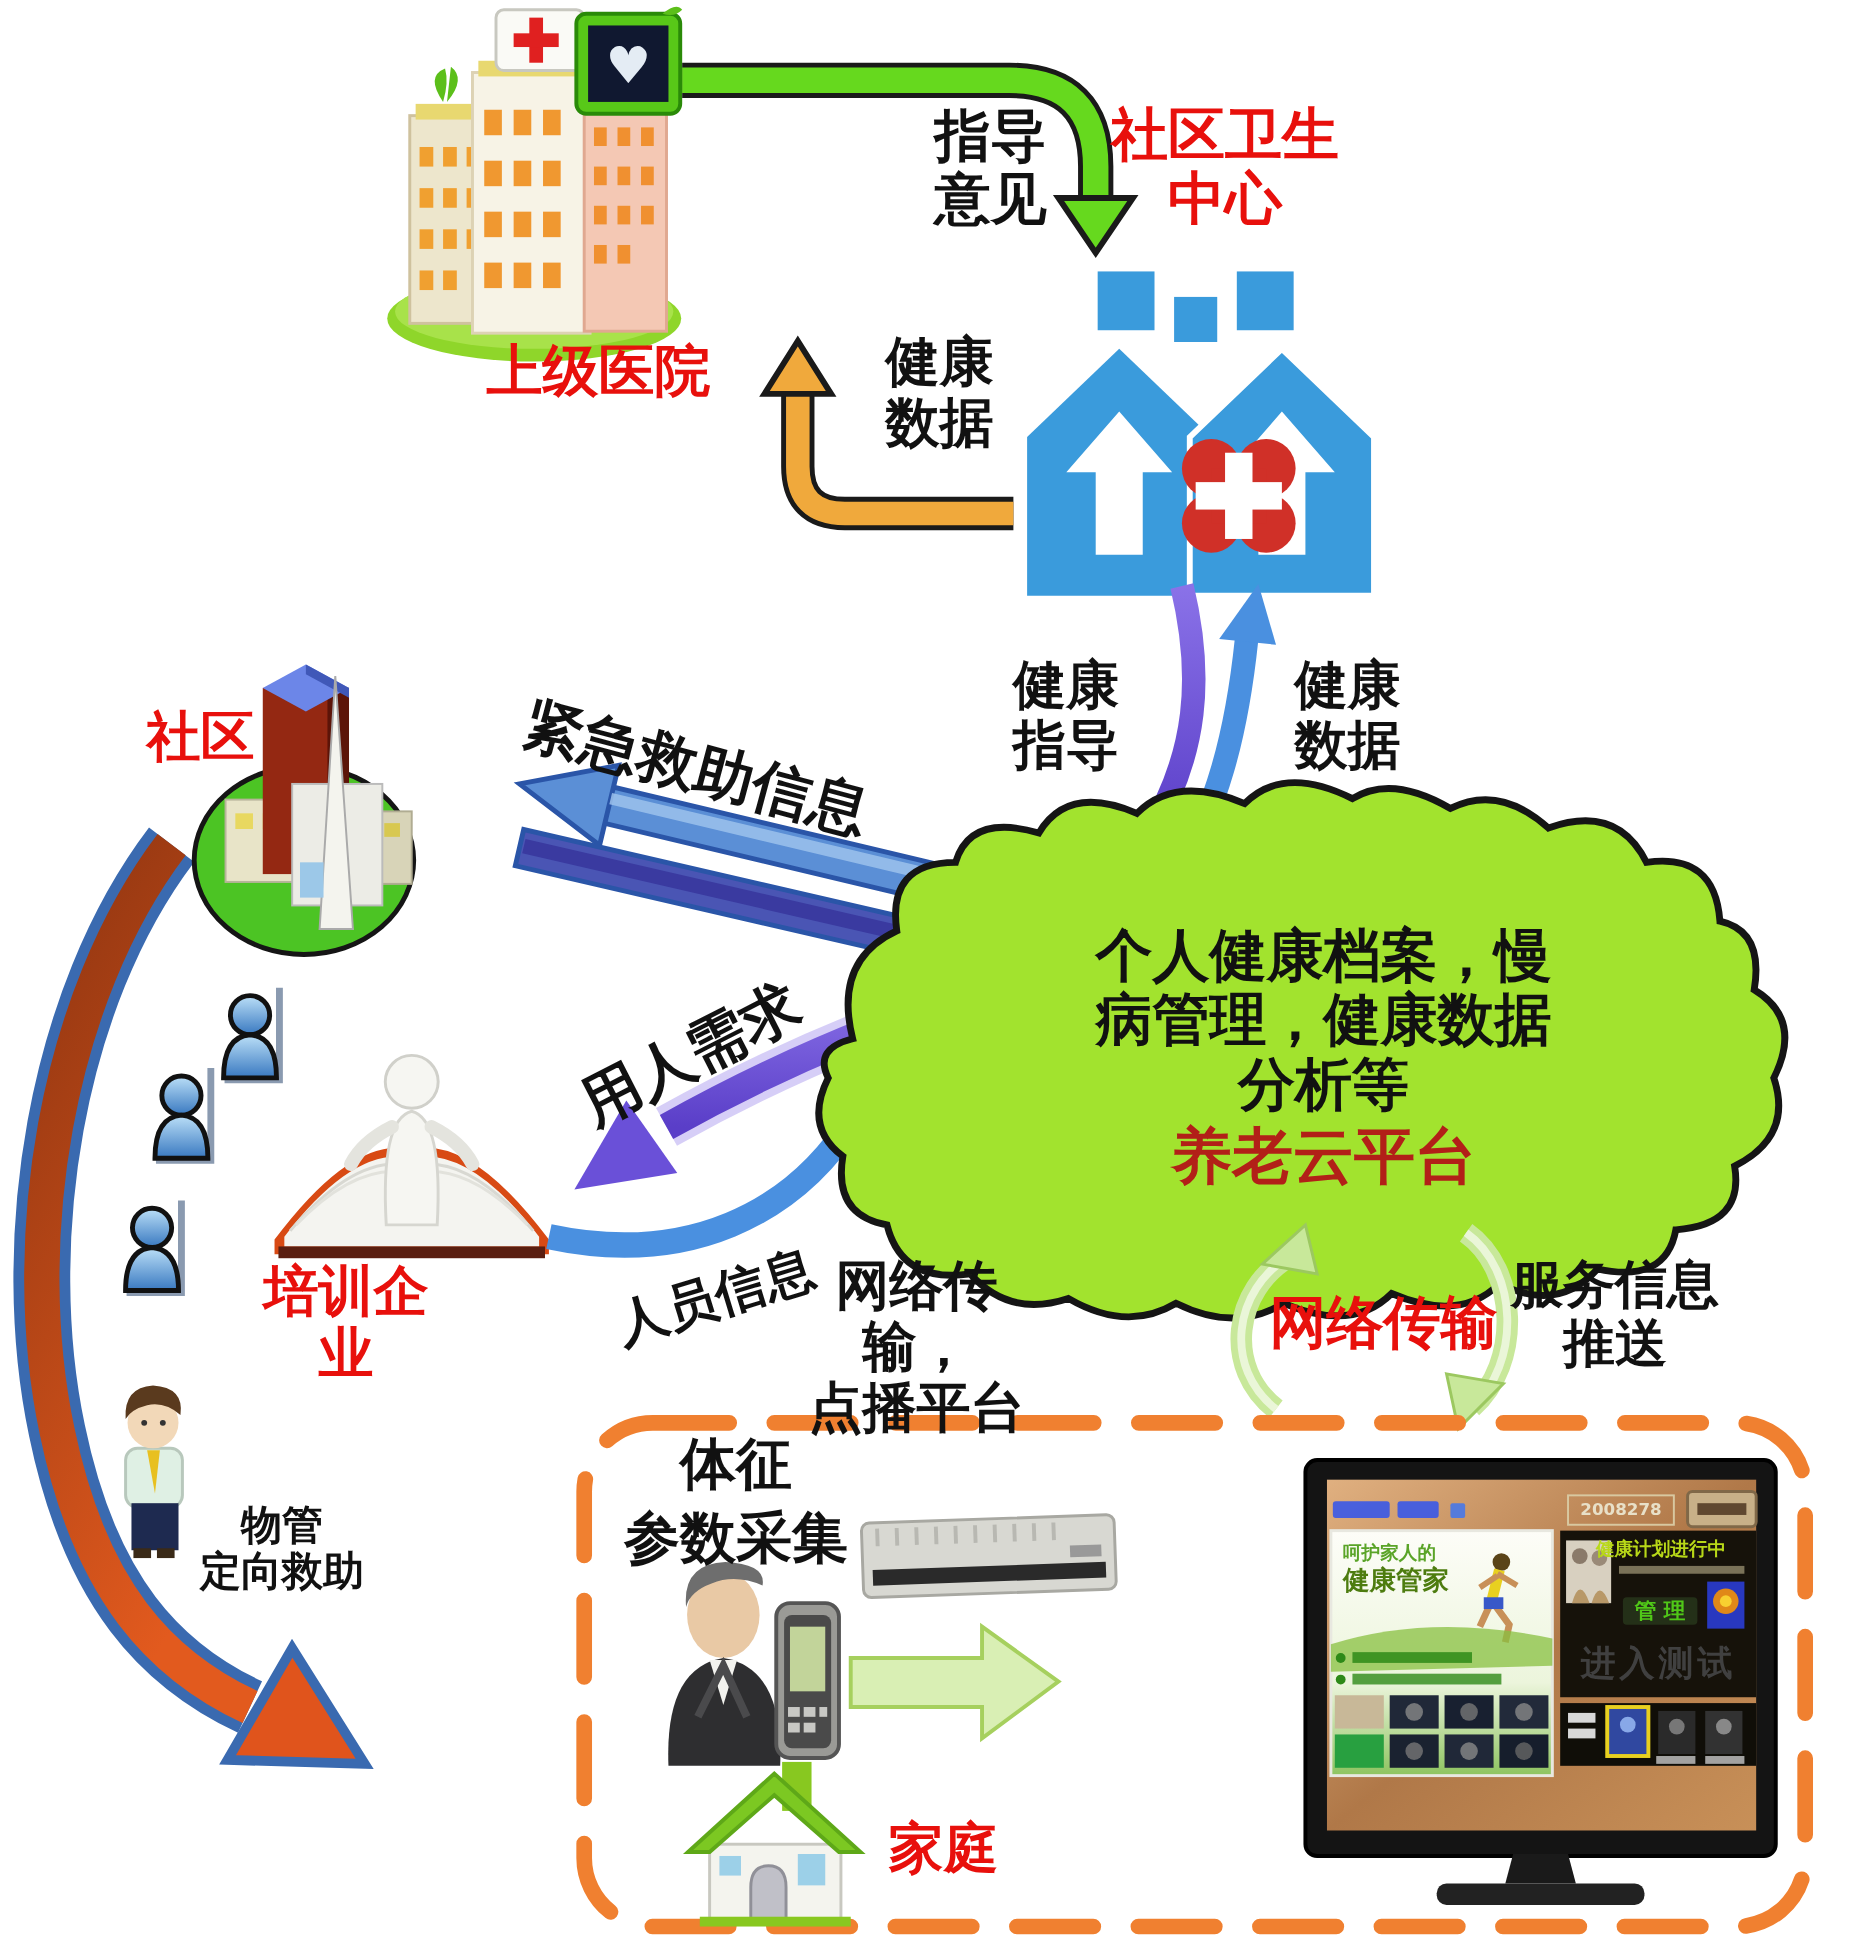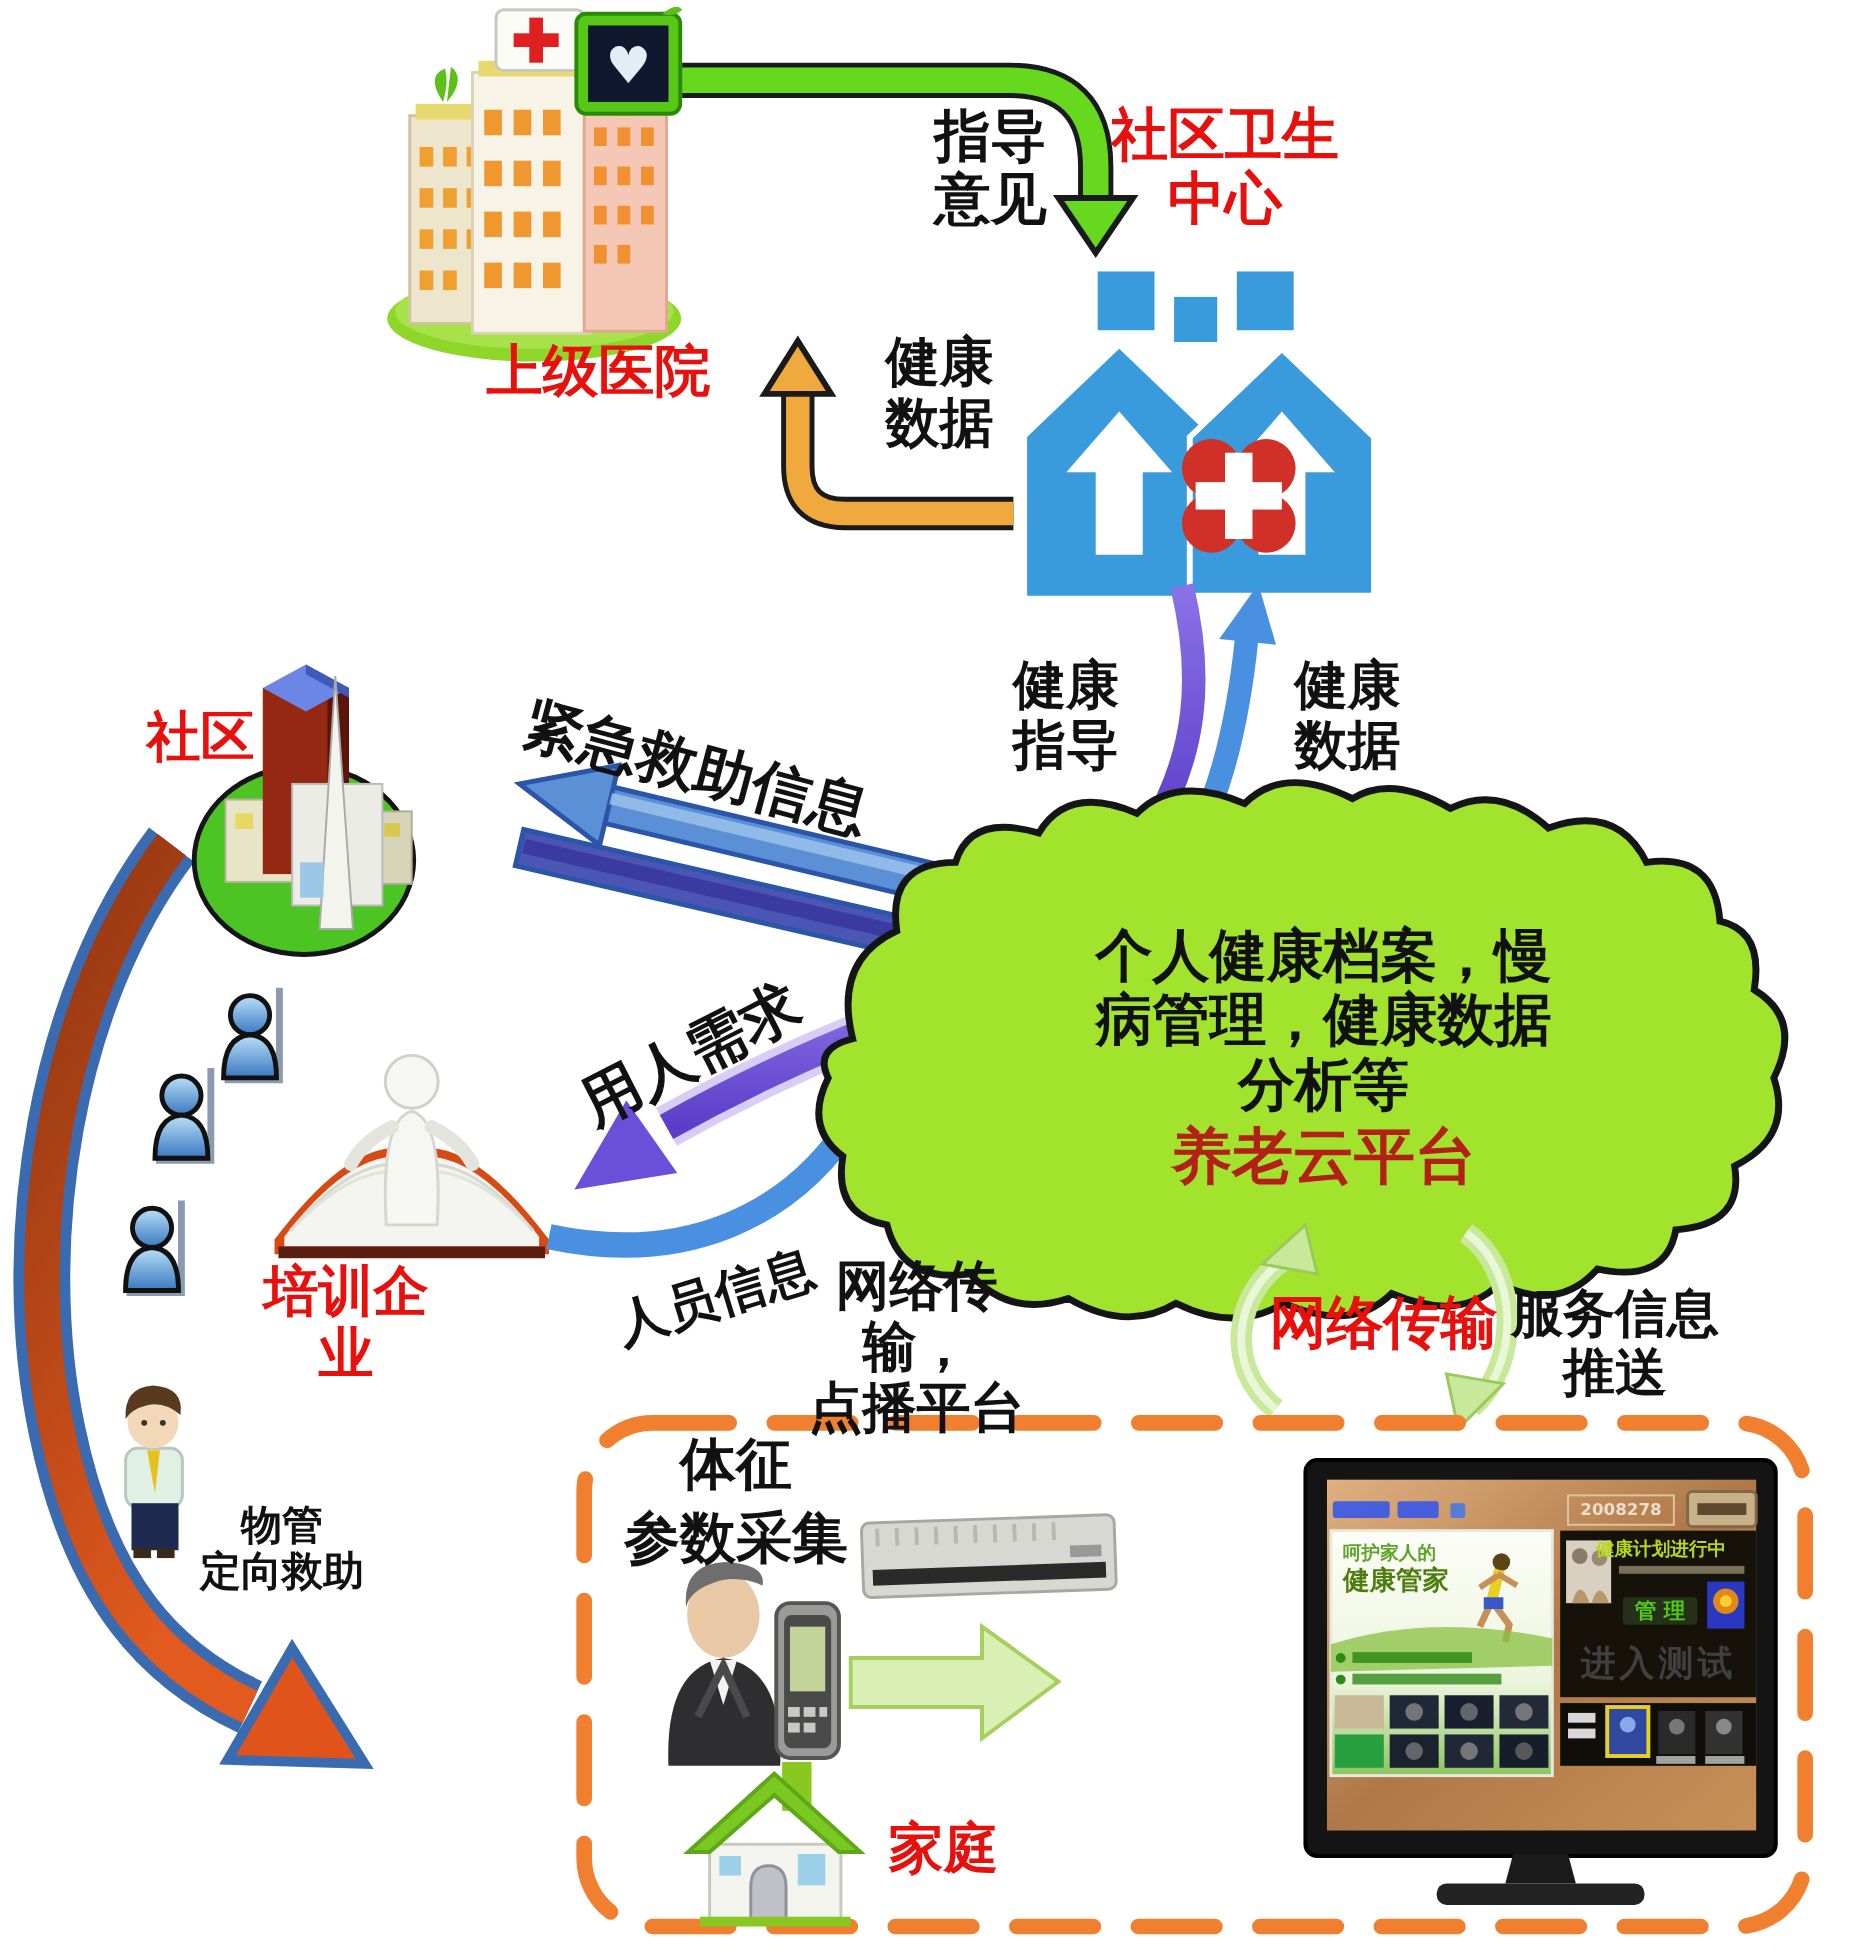--- a/index.html
+++ b/index.html
@@ -425,21 +425,21 @@
   <span class="darkred" style="font-size:61px;margin-top:5.9px;">养老云平台</span>
 </div>
 
 <div class="lbl" style="left:799px;top:1255px;width:235px;font-size:54px;">
   <span>网络传输，</span>
   <span>点播平台</span>
 </div>
 
 <div class="lbl red" style="left:1266px;top:1290px;width:235px;font-size:57px;">网络传输</div>
 
-<div class="lbl" style="left:1507px;top:1255px;width:216px;font-size:52px;margin-top:29px;">
+<div class="lbl" style="left:1507px;top:1255px;width:216px;font-size:52px;">
   <span>服务信息</span>
   <span>推送</span>
 </div>
 
 <div class="lbl" style="left:162px;top:1502px;width:240px;font-size:41px;">
   <span>物管</span>
   <span>定向救助</span>
 </div>
 
 <div class="lbl" style="left:616px;top:1427px;width:240px;font-size:56px;line-height:1.32;">

